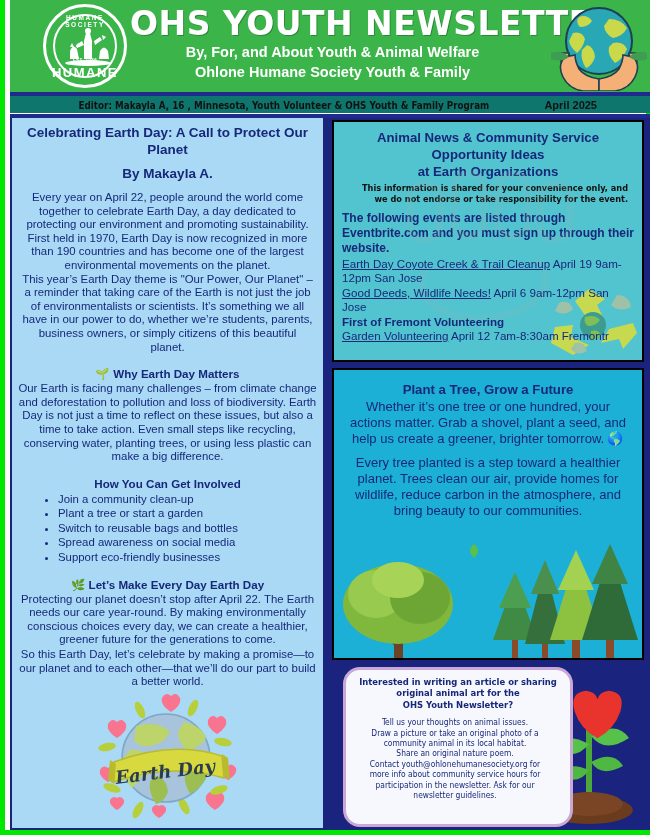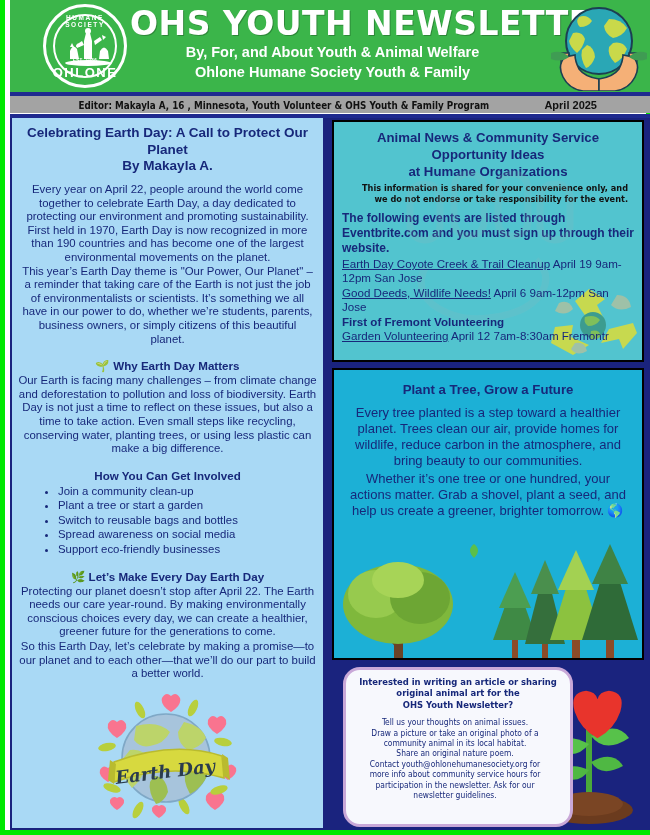--- a/index.html
+++ b/index.html
@@ -65,21 +65,21 @@
     position:absolute;left:120px;top:64px;width:405px;text-align:center;
     color:#ffffff;font-weight:bold;font-size:14.5px;
   }
   .hands-globe{position:absolute;left:533px;top:1px;}
 
   .navy-rule{
     position:absolute;left:5px;width:641px;background:#1f2a8f;
   }
   .editor-bar{
     position:absolute;left:5px;top:96px;width:641px;height:17px;
-    background:#a3a3a3;
+    background:#0f766e;
   }
   .editor-text{
     position:absolute;left:60px;top:0px;width:460px;height:18px;
     line-height:18px;text-align:center;
     color:#111111;font-weight:bold;font-size:10.5px;
     font-family:"DejaVu Sans Condensed","Liberation Sans", sans-serif;
     transform:scaleX(.93);transform-origin:left center;
     white-space:nowrap;
   }
   .editor-date{
@@ -100,21 +100,21 @@
     overflow:hidden;
   }
   .col-right{
     position:absolute;left:319px;top:0px;width:320px;height:710px;
     background:#1a237e;
     overflow:hidden;
   }
 
   
   .art-title{
-    margin:6px 10px 0 10px;text-align:center;
+    margin:6px 10px 8px 10px;text-align:center;
     color:#17287a;font-weight:bold;font-size:13.5px;line-height:17px;
   }
   .art-byline{
     margin:0 10px;text-align:center;
     color:#17287a;font-weight:bold;font-size:13.5px;
   }
   .art-p{
     margin:10px 8px 0 8px;text-align:center;
     color:#17287a;font-size:11.4px;line-height:13.6px;font-weight:500;
   }
@@ -226,21 +226,21 @@
         <path d="M24 6 L26 2 L28 6 L30 14 L30 32 L22 32 L22 14 Z" fill="#fff"></path>
         <path d="M20 14 L14 18 L15 21 L22 18 Z" fill="#fff"></path>
         <path d="M32 14 L38 10 L40 13 L33 18 Z" fill="#fff"></path>
         <circle cx="26" cy="4" r="3" fill="#fff"></circle>
         <path d="M8 24 q3 -8 7 -2 l2 10 l-9 0 Z" fill="#fff"></path>
         <path d="M8 20 l2 -4 l2 4 Z M14 20 l2 -4 l2 4 Z" fill="#fff"></path>
         <path d="M38 24 q4 -7 8 0 l1 8 l-10 0 Z" fill="#fff"></path>
         <path d="M40 8 l4 2 l-3 3 Z" fill="#fff"></path>
       </svg>
       <div class="seal-est">EST. 1986</div>
-      <div class="seal-bottom">OHLONE</div>
+      <div class="seal-bottom">HUMANE</div>
     </div>
 
     <div class="mast-title">OHS YOUTH NEWSLETTER</div>
     <div class="mast-sub1">By, For, and About Youth &amp; Animal Welfare</div>
     <div class="mast-sub2">Ohlone Humane Society Youth &amp; Family</div>
 
     <svg class="hands-globe" width="112" height="90" viewBox="0 0 112 90">
       <circle cx="56" cy="40" r="33" fill="#2aa7b5" stroke="#1c3f52" stroke-width="2"></circle>
       <path d="M36 16 q8 -3 13 4 q-4 6 -12 6 q-5 -5 -1 -10 Z" fill="#c9d94a"></path>
       <path d="M30 32 q9 -2 12 6 q-2 9 -8 14 q-7 -6 -8 -12 Z" fill="#c9d94a"></path>
@@ -335,21 +335,21 @@
           <g fill="none" stroke="#8fb8bd" stroke-width="7">
             <rect x="18" y="14" width="30" height="56" rx="14"></rect>
             <rect x="62" y="4" width="30" height="62" rx="14"></rect>
             <rect x="106" y="4" width="30" height="62" rx="14"></rect>
             <rect x="148" y="14" width="30" height="56" rx="14"></rect>
             <path d="M34 96 q-12 22 6 38 q24 18 56 14 q40 -4 54 -26 q10 -18 -6 -32"></path>
           </g>
         </svg>
         <div class="news-title">
           <span>Animal News &amp; Community Service Opportunity Ideas</span><br>
-          <span>at Humane Organizations</span>
+          <span>at Earth Organizations</span>
         </div>
         <div class="news-disclaimer">This information is shared for your convenience only, and we do not endorse or take responsibility for the event.</div>
         <div class="news-intro">The following events are listed through Eventbrite.com and you must sign up through their website.</div>
         <div class="news-events">
           <div><span class="lnk">Earth Day Coyote Creek &amp; Trail Cleanup</span><span> April 19 9am-12pm San Jose</span></div>
           <div><span class="lnk">Good Deeds, Wildlife Needs!</span><span> April 6  9am-12pm San Jose</span></div>
           <div><span class="bold">First of Fremont Volunteering</span></div>
           <div><span class="lnk">Garden Volunteering</span><span>  April 12  7am-8:30am Fremontr</span></div>
         </div>
         <svg class="recycle-art" width="96" height="72" viewBox="0 0 96 72">
@@ -364,25 +364,25 @@
             <path d="M30 56 q10 -2 12 8 q-10 6 -16 -2 Z"></path>
           </g>
           <circle cx="48" cy="38" r="13" fill="#3c9c8f"></circle>
           <path d="M40 30 q10 -3 15 3 q-4 6 -12 6 q-5 -4 -3 -9 Z" fill="#7fbf5a"></path>
           <path d="M46 44 q8 -2 10 5 q-5 5 -11 3 Z" fill="#7fbf5a"></path>
         </svg>
       </div>
 
       <div class="box box-tree">
         <div class="tree-title">Plant a Tree, Grow a Future</div>
-        <div class="tree-p">Every tree planted is a step toward a healthier planet. Trees clean our air, provide homes for wildlife, reduce carbon in the atmosphere, and bring beauty to our communities.</div>
         <div class="tree-p" style="margin-top:2px;">
           <span>Whether it’s one tree or one hundred, your actions matter. Grab a shovel, plant a seed, and help us create a greener, brighter tomorrow.</span>
           <span>🌎</span>
         </div>
+        <div class="tree-p">Every tree planted is a step toward a healthier planet. Trees clean our air, provide homes for wildlife, reduce carbon in the atmosphere, and bring beauty to our communities.</div>
         <svg class="forest-art" viewBox="0 0 308 116">
           <path d="M140 2 q8 6 0 14 q-8 -8 0 -14 Z" fill="#5bbf4a"></path>
           <rect x="60" y="88" width="9" height="28" fill="#6b4326"></rect>
           <path d="M64 104 l-12 -14 M66 100 l12 -16" stroke="#6b4326" stroke-width="5" fill="none"></path>
           <ellipse cx="64" cy="62" rx="55" ry="40" fill="#7fb83c"></ellipse>
           <ellipse cx="42" cy="52" rx="28" ry="24" fill="#97ca4e"></ellipse>
           <ellipse cx="86" cy="56" rx="30" ry="26" fill="#6da634"></ellipse>
           <ellipse cx="64" cy="38" rx="26" ry="18" fill="#a7d457"></ellipse>
           <g fill="#8b4b28">
             <rect x="178" y="98" width="6" height="18"></rect>

